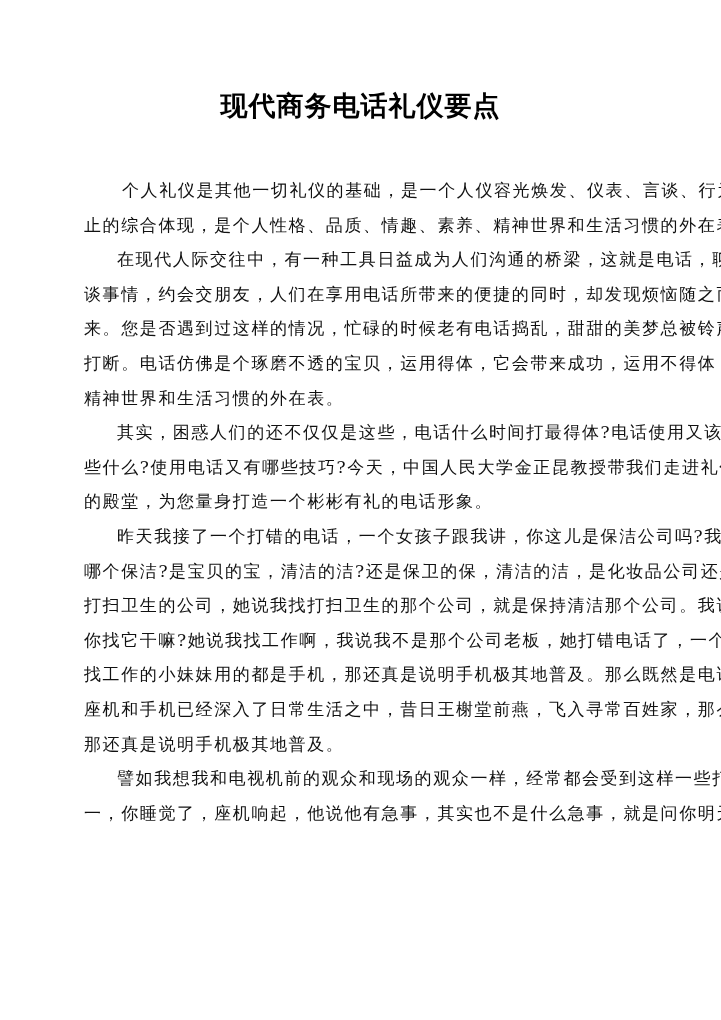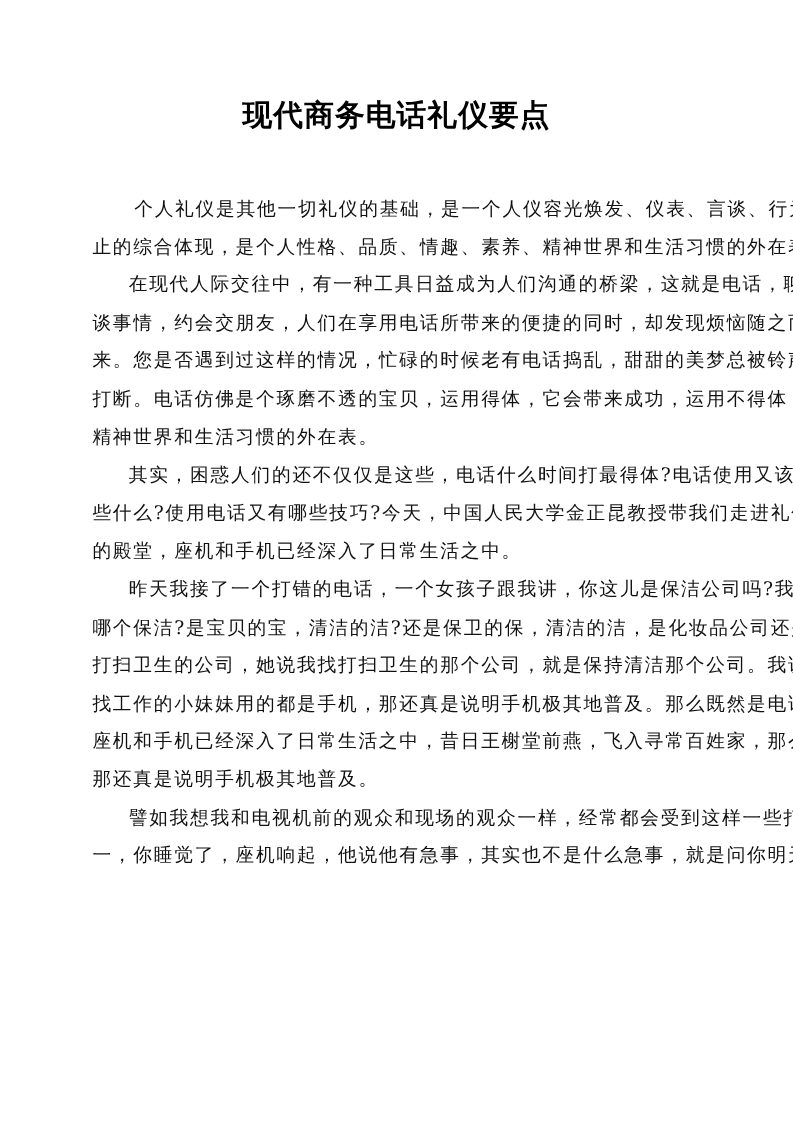--- a/index.html
+++ b/index.html
@@ -63,23 +63,24 @@
   <div class="body">
     <span class="line indent-a">个人礼仪是其他一切礼仪的基础，是一个人仪容光焕发、仪表、言谈、行为举</span>
     <span class="line">止的综合体现，是个人性格、品质、情趣、素养、精神世界和生活习惯的外在表</span>
     <span class="line indent-b">在现代人际交往中，有一种工具日益成为人们沟通的桥梁，这就是电话，聊天</span>
     <span class="line">谈事情，约会交朋友，人们在享用电话所带来的便捷的同时，却发现烦恼随之而</span>
     <span class="line">来。您是否遇到过这样的情况，忙碌的时候老有电话捣乱，甜甜的美梦总被铃声</span>
     <span class="line">打断。电话仿佛是个琢磨不透的宝贝，运用得体，它会带来成功，运用不得体，</span>
     <span class="line">精神世界和生活习惯的外在表。</span>
     <span class="line indent-b">其实，困惑人们的还不仅仅是这些，电话什么时间打最得体?电话使用又该注意</span>
     <span class="line">些什么?使用电话又有哪些技巧?今天，中国人民大学金正昆教授带我们走进礼仪</span>
-    <span class="line">的殿堂，座机和手机已经深入了日常生活之中。</span>
+    <span class="line">的殿堂，为您量身打造一个彬彬有礼的电话形象。</span>
     <span class="line indent-b">昨天我接了一个打错的电话，一个女孩子跟我讲，你这儿是保洁公司吗?我说是</span>
     <span class="line">哪个保洁?是宝贝的宝，清洁的洁?还是保卫的保，清洁的洁，是化妆品公司还是</span>
     <span class="line">打扫卫生的公司，她说我找打扫卫生的那个公司，就是保持清洁那个公司。我说</span>
+    <span class="line">你找它干嘛?她说我找工作啊，我说我不是那个公司老板，她打错电话了，一个</span>
     <span class="line">找工作的小妹妹用的都是手机，那还真是说明手机极其地普及。那么既然是电话</span>
     <span class="line">座机和手机已经深入了日常生活之中，昔日王榭堂前燕，飞入寻常百姓家，那么</span>
     <span class="line">那还真是说明手机极其地普及。</span>
     <span class="line indent-b">譬如我想我和电视机前的观众和现场的观众一样，经常都会受到这样一些打扰，</span>
     <span class="line">一，你睡觉了，座机响起，他说他有急事，其实也不是什么急事，就是问你明天</span>
   </div>
 </div>
 
 </body></html>

